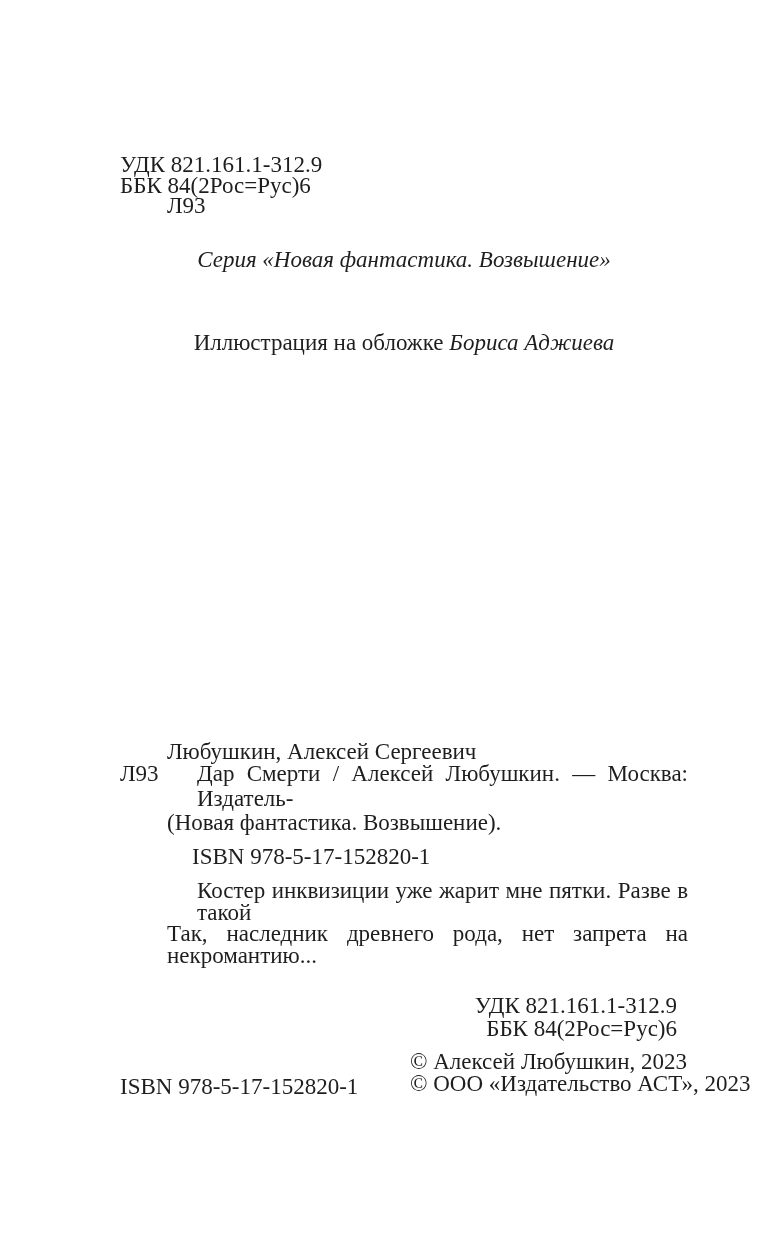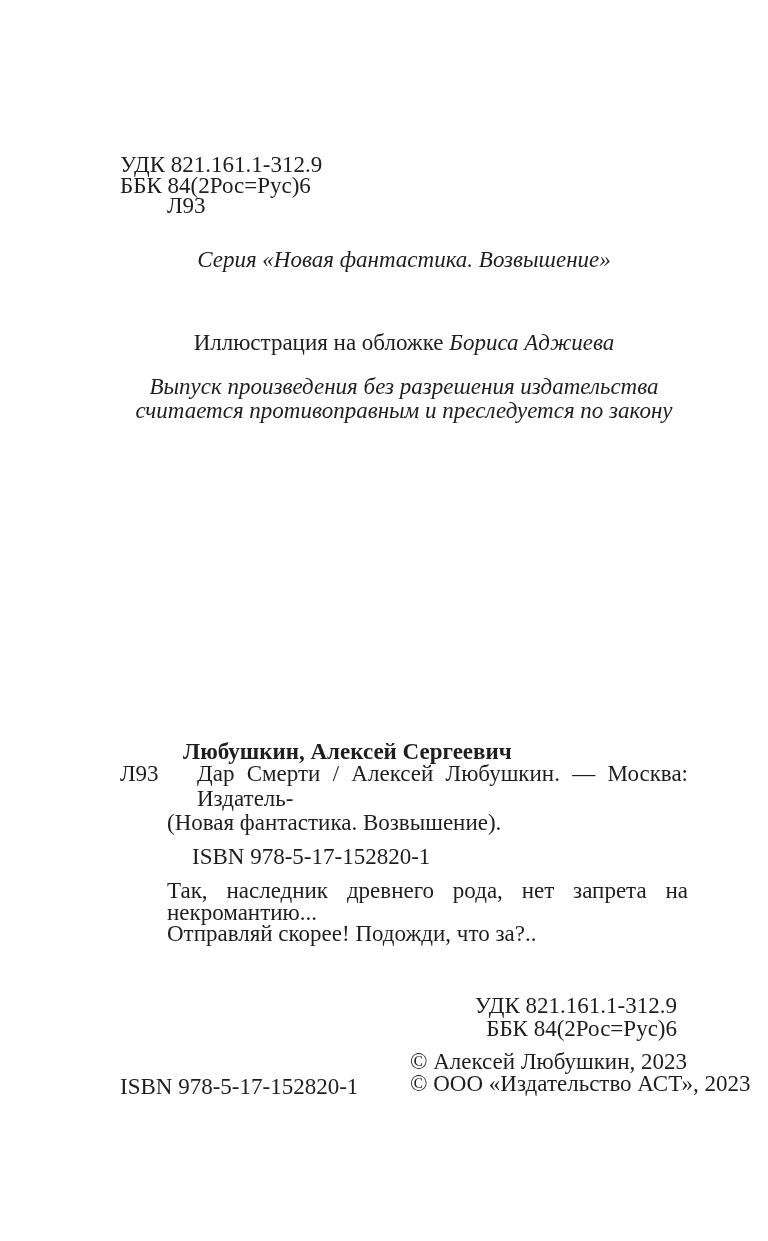--- a/index.html
+++ b/index.html
@@ -37,22 +37,22 @@
   }
   .series-line    { top: 247px; font-style: italic; }
   .design-line    { top: 299px; }
   .illustr-line   { top: 330px; }
   .name-italic    { font-style: italic; }
   .warning-block  { top: 375px; line-height: 24px; font-style: italic; white-space: normal; }
 
   
   .author-heading {
     top: 739px;
-    left: 183px;
-    font-weight: bold;
+    left: 167px;
+    font-weight: normal;
     white-space: nowrap;
   }
   .card-code {
     top: 762px;
     left: 120px;
     line-height: 24.5px;
   }
   .biblio-lines {
     top: 762px;
     left: 167px;
@@ -114,39 +114,35 @@
     <div class="author-code">Л93</div>
   </div>
 
   <div class="abs centered series-line">Серия «Новая фантастика. Возвышение»</div>
 
 
   <div class="abs centered illustr-line">
     <span>Иллюстрация на обложке </span><span class="name-italic">Бориса Аджиева</span>
   </div>
 
-  <div class="abs centered warning-block">
-    <div>Выпуск произведения без разрешения издательства</div>
-    <div>считается противоправным и преследуется по закону</div>
-  </div>
 
   <div class="abs author-heading">Любушкин, Алексей Сергеевич</div>
 
   <div class="abs card-code">Л93</div>
 
   <div class="abs biblio-lines">
     <div class="jline indent1">Дар Смерти / Алексей Любушкин. — Москва: Издатель-</div>
     <div class="jline-last">(Новая фантастика. Возвышение).</div>
   </div>
 
   <div class="abs isbn-mid">ISBN 978-5-17-152820-1</div>
 
   <div class="abs annotation">
+    <div class="jline indent1">Костер инквизиции уже жарит мне пятки. Разве в такой</div>
     <div class="jline">Так, наследник древнего рода, нет запрета на некромантию...</div>
-    <div class="jline-last">Отправляй скорее! Подожди, что за?..</div>
   </div>
 
   <div class="abs udk-right">
     <div>УДК 821.161.1-312.9</div>
     <div>ББК 84(2Рос=Рус)6</div>
   </div>
 
   <div class="abs copyright-block">
     <div>© Алексей Любушкин, 2023</div>
     <div>© ООО «Издательство АСТ», 2023</div>

